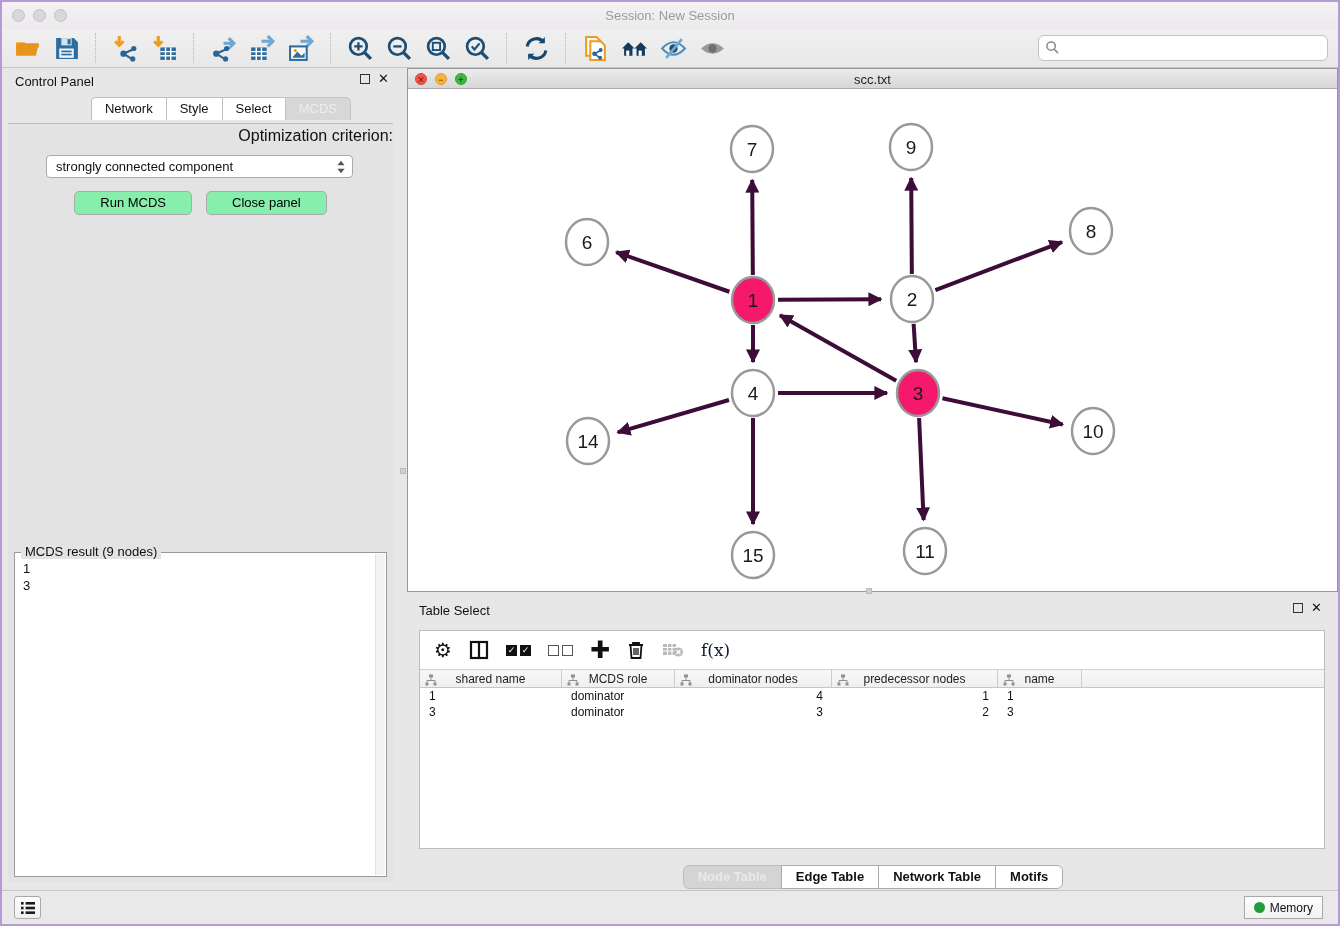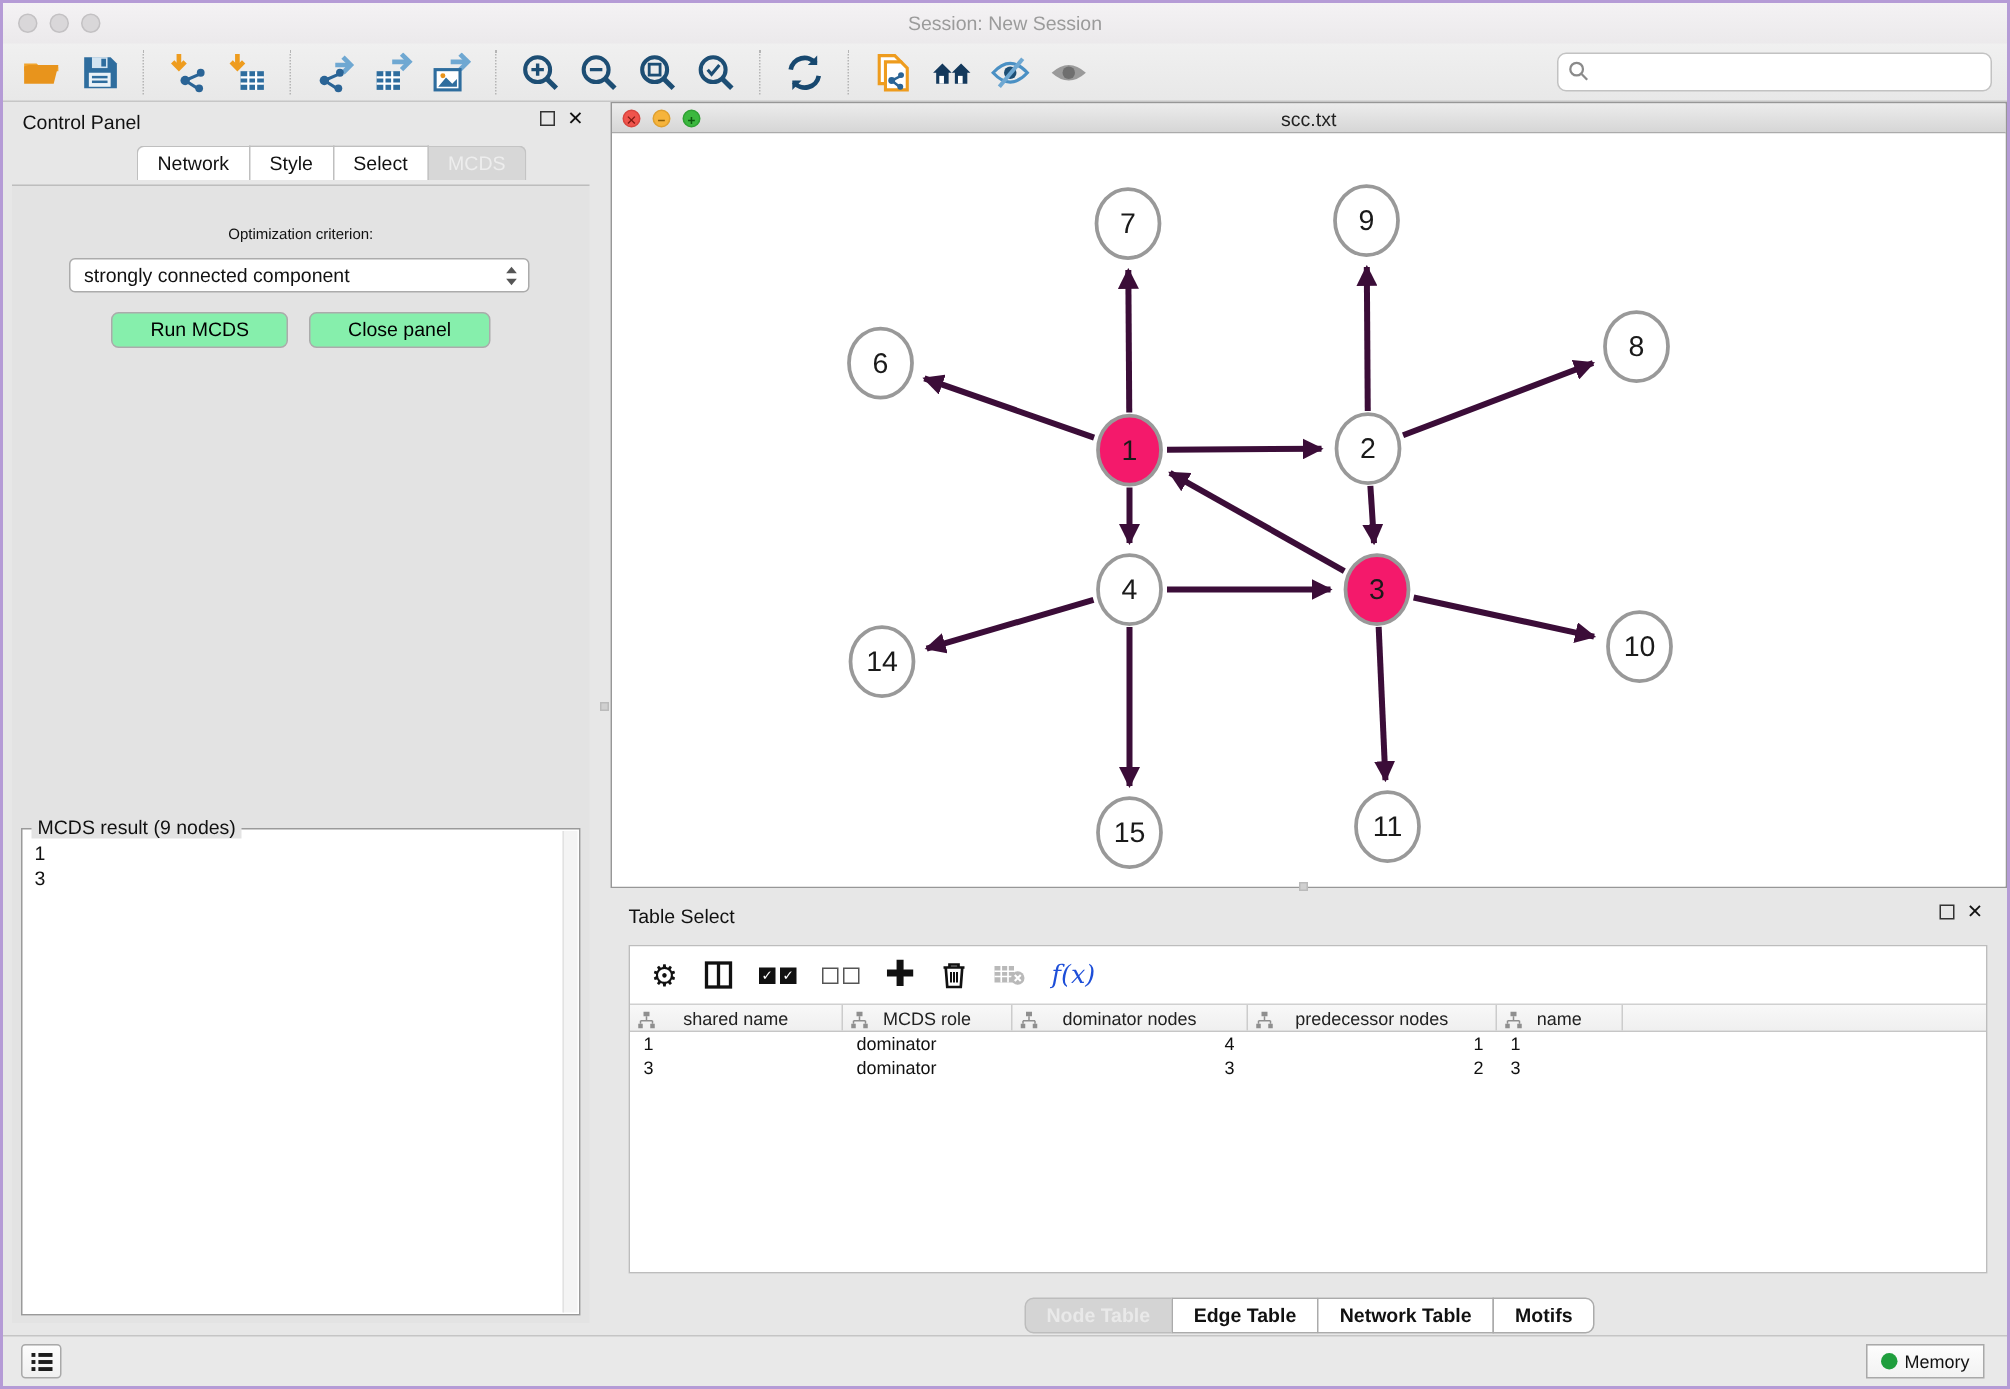--- a/index.html
+++ b/index.html
@@ -36,21 +36,21 @@
   .float-btn { width:10px; height:10px; border:1.5px solid #333; display:inline-block; }
   .close-btn { font-weight:bold; font-size:13px; color:#111; line-height:10px; }
   .cp-tabs { display:flex; justify-content:center; position:relative; top:1px;padding-left:40px; }
   .cp-tab { background:#fff; border:1px solid #bfbfbf; border-bottom:none; padding:3px 13px 4px;
     font-size:13px; margin-right:-1px; }
   .cp-tab:first-child { border-top-left-radius:5px; }
   .cp-tab:last-child { border-top-right-radius:5px; }
   .cp-tab.active { background:#d7d7d7; color:#ededed; border-color:#c4c4c4; }
   .cp-content { position:absolute; left:6px; right:6px; top:55px; bottom:4px;
     background:#e3e3e3; border-top:1px solid #bdbdbd; }
-  .opt-label { text-align:center; margin-top:27px; font-size:10px; }
+  .opt-label { text-align:right; margin-top:3px; font-size:16px; }
   .select-box { position:relative; margin:10px 40px 0 38px; height:23px; background:#fff;
     border:1px solid #ababab; border-radius:4px; padding:3px 26px 0 9px; font-size:13px; }
   .select-stepper { position:absolute; right:4px; top:3px; width:14px; height:16px; }
   .btn-row { display:flex; justify-content:center; gap:14px; margin-top:13px; }
   .push-btn { background:#86efac; border:1px solid #ababab; border-radius:5px;
     padding:3px 25px 4px; font-size:13px; }
   .result-fieldset { position:absolute; left:6px; right:6px; top:428px; bottom:5px;
     border:1px solid #9a9a9a; background:#fff; }
   .result-legend { position:absolute; top:-9px; left:6px; background:#e3e3e3; padding:0 4px;
     font-size:13px; }
@@ -79,21 +79,21 @@
   .tp-container { position:absolute; left:12px; right:13px; top:33px; height:219px;
     background:#fff; border:1px solid #bdbdbd; }
   .tp-toolbar { height:38px; display:flex; align-items:center; gap:17px; padding:0 14px;
     background:#fff; }
   .tp-icon { display:flex; align-items:center; justify-content:center; height:24px; }
   .chkpair { display:flex; gap:3px; }
   .chk { width:11px; height:11px; }
   .chk.filled { background:#111; color:#fff; font-size:9px; line-height:11px; text-align:center; }
   .chk.empty { border:1.5px solid #555; }
   .plus-glyph { font-size:24px; font-weight:bold; color:#111; line-height:20px; }
-  .fx-glyph { font-family:"DejaVu Serif",serif; font-style:italic; font-size:17px; color:#1d4ed8; }
+  .fx-glyph { font-family:"DejaVu Serif",serif; font-size:17px; color:#0f172a; }
   .tbl-header { display:flex; height:19px; background:linear-gradient(#f8f8f8,#efefef);
     border-top:1px solid #d0d0d0; border-bottom:1px solid #c6c6c6; }
   .th { display:flex; align-items:center; justify-content:center; gap:5px;
     border-right:1px solid #cccccc; font-size:12px; color:#222; position:relative; }
   .th svg { position:absolute; left:5px; top:4px; }
   .tr { display:flex; height:16px; }
   .td { font-size:12px; padding:1px 9px 0; color:#111; overflow:hidden; }
   .td.right { text-align:right; }
   .bottom-tabs { position:absolute; left:0; right:0; top:268px; display:flex; justify-content:center; }
   .bt-tab { background:#fff; border:1px solid #ababab; padding:3px 14px 4px; font-size:13px;

